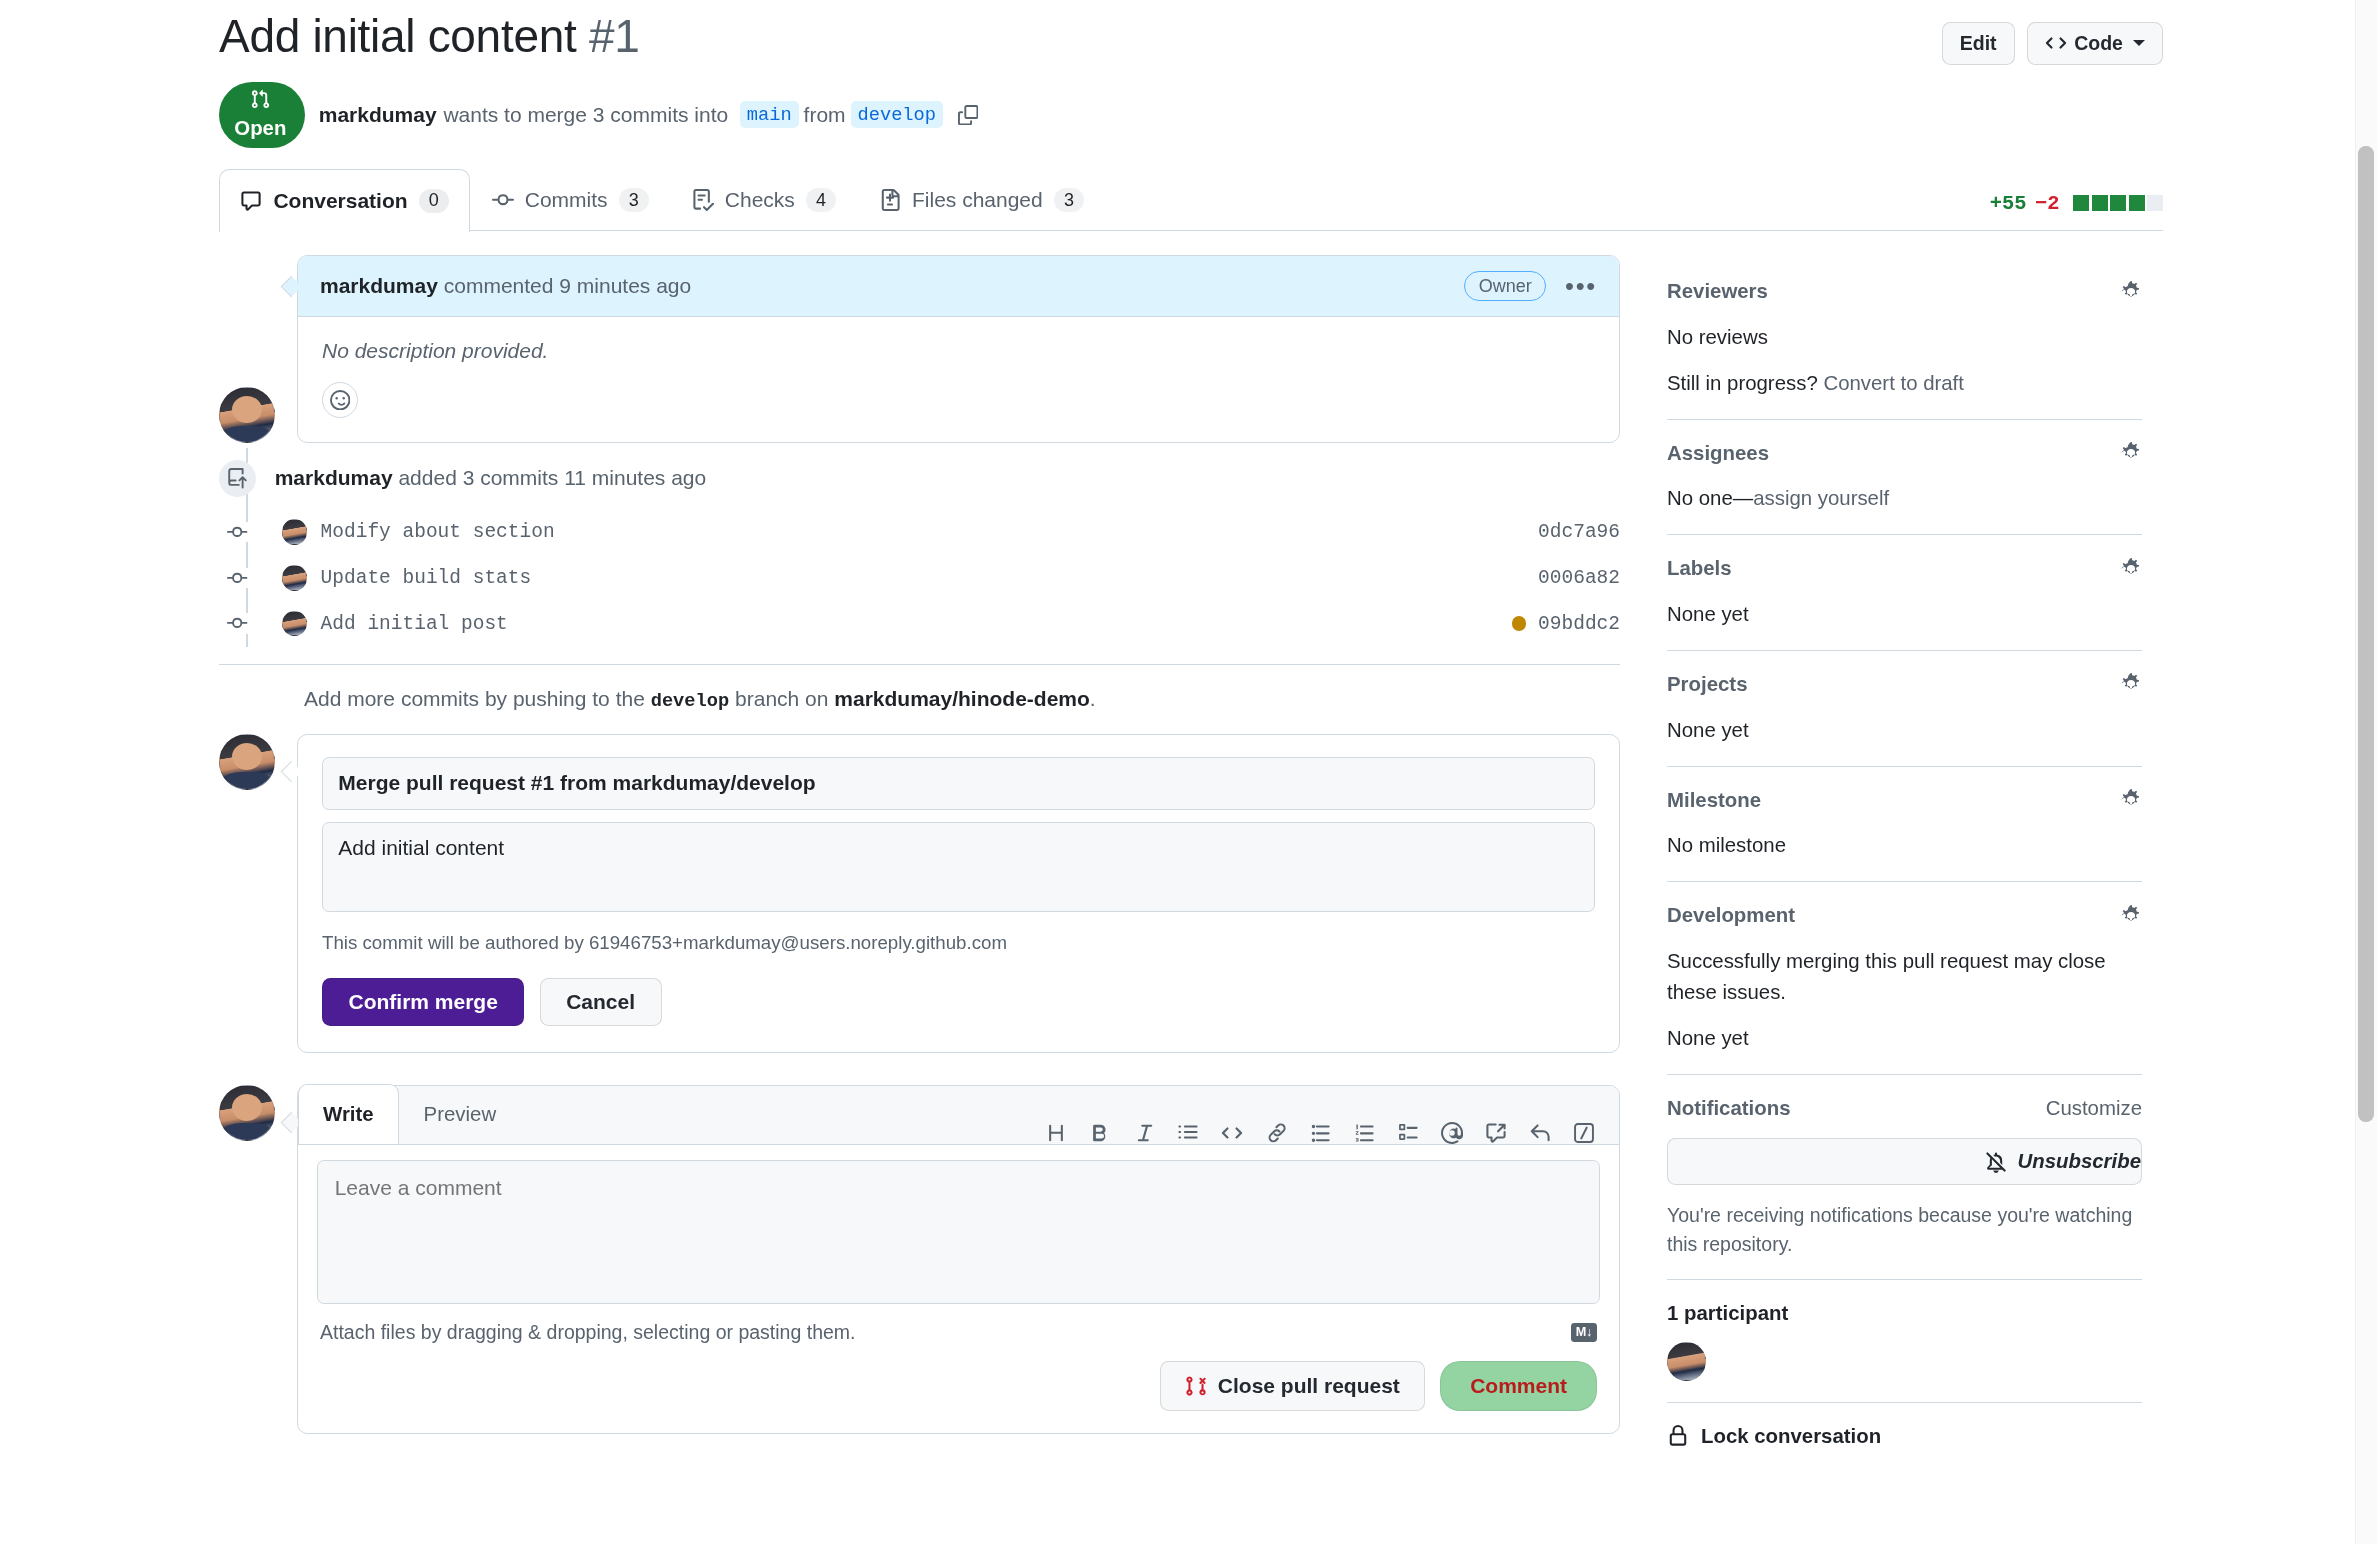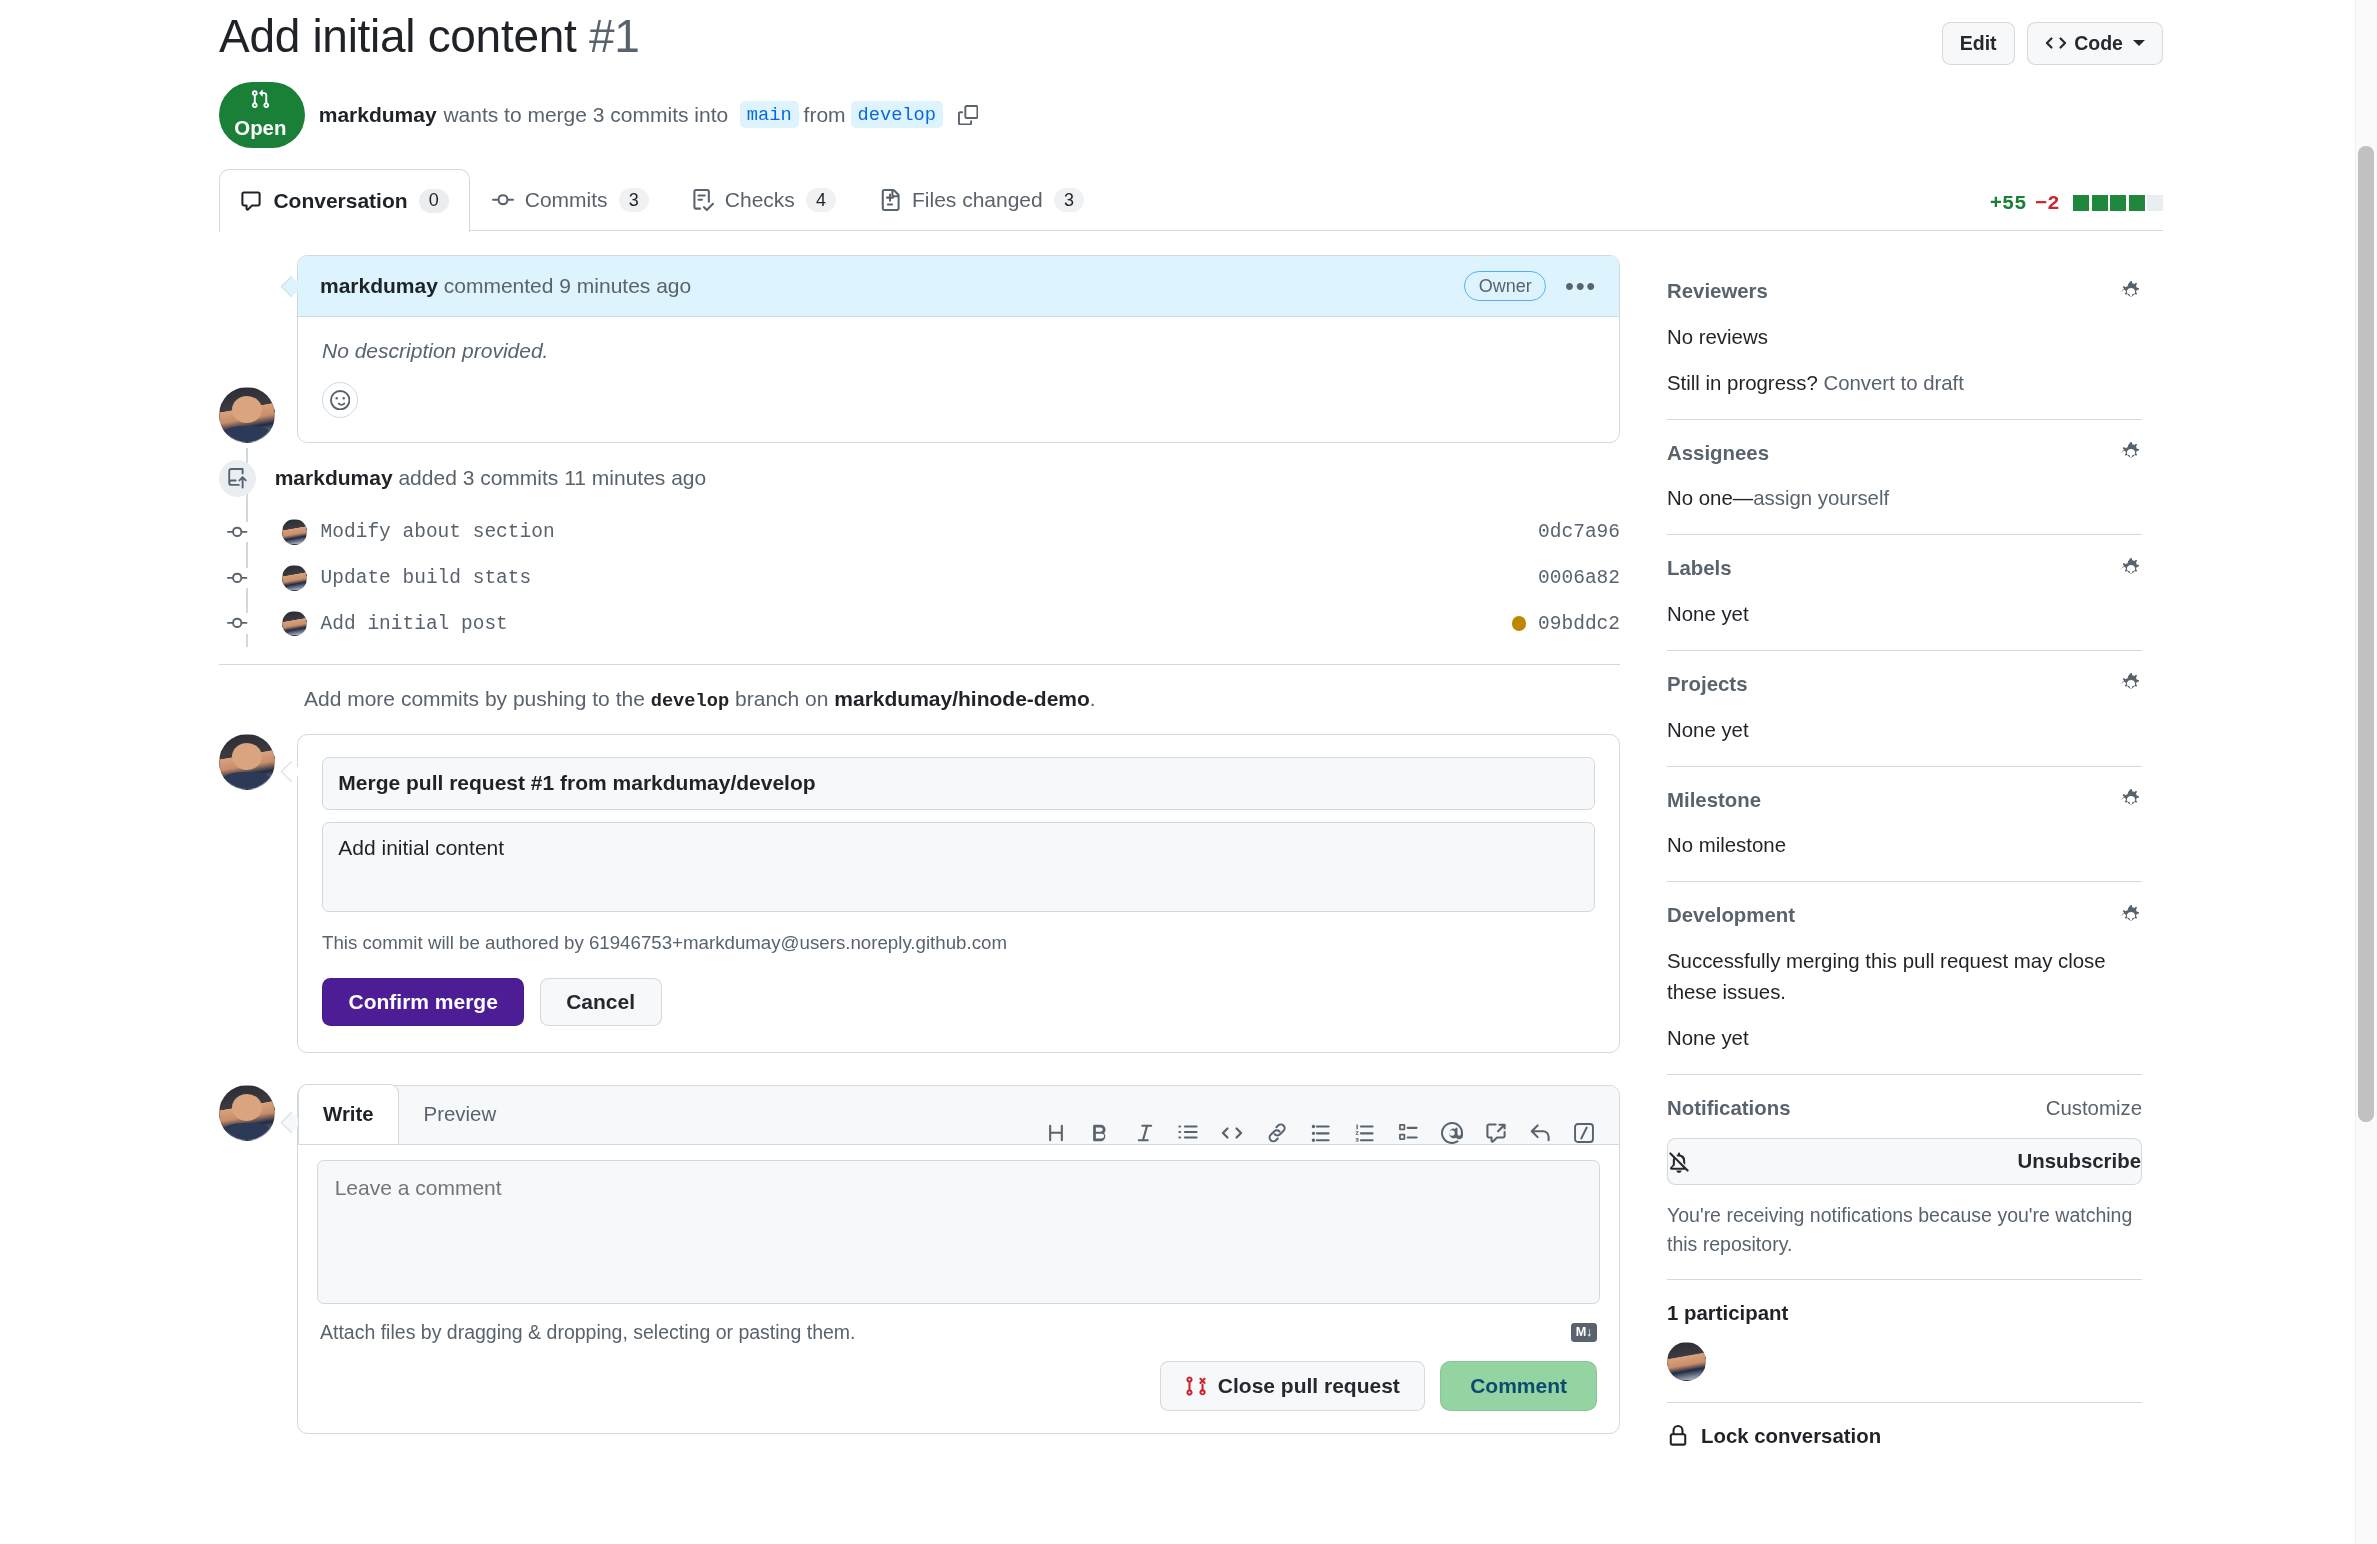--- a/index.html
+++ b/index.html
@@ -237,43 +237,43 @@
     padding:2.5px 5.1px; font-family:"Liberation Sans", sans-serif; letter-spacing:-0.4px;
   }
   .ed-actions { display:flex; justify-content:flex-end; gap:15.3px; padding:0 22px 22px; }
   .btn-close {
     background:#f6f8fa; color:#24292f; border:0.8px solid rgba(31,35,40,0.15);
     border-radius:8.5px; padding:12px 24px; font-size:21px; font-weight:600;
     display:flex;align-items:center;gap:11px; cursor:pointer;
     font-family:"Liberation Sans", sans-serif;
   }
   .btn-comment {
-    background:#94d3a2; color:#0c4a6e; border:0.8px solid rgba(31,35,40,0.08);
-    border-radius:10px; padding:12px 29px; font-size:21px; font-weight:600;
+    background:#94d3a2; color:#b91c1c; border:0.8px solid rgba(31,35,40,0.08);
+    border-radius:20px; padding:12px 29px; font-size:21px; font-weight:600;
     cursor:default; font-family:"Liberation Sans", sans-serif;
   }
 
   
   .sidebar { position:absolute; left:1667px; top:280px; width:475px; }
   .sb-sec { padding:0 0 20.4px 0; border-bottom:0.8px solid #d1d9e0; margin-bottom:22px; }
   .sb-sec.last { border-bottom:none; }
   .sb-head {
     display:flex; align-items:center; justify-content:space-between;
     font-size:20.4px; font-weight:600; color:#59636e; margin-bottom:18.7px;
   }
   .gear { color:#59636e; cursor:pointer; display:flex; }
   .sb-text { font-size:20.4px; color:#1f2328; margin-bottom:15.3px; line-height:1.5; }
   .sb-text:last-child { margin-bottom:0; }
   .lnk { color:#59636e; cursor:pointer; }
   .customize { font-size:20.4px; color:#59636e; font-weight:400; cursor:pointer; }
   .unsub {
     width:100%; background:#f6f8fa; border:0.8px solid rgba(31,35,40,0.15);
     border-radius:8.5px; padding:11px 0; font-size:20.4px; font-weight:600; color:#24292f;
-    display:flex; align-items:center; justify-content:space-between; gap:10.2px; cursor:pointer;
-    margin-bottom:15.3px; font-family:"Liberation Sans", sans-serif;
+    display:flex; align-items:center; justify-content:flex-end; gap:10.2px; cursor:pointer;
+    margin-bottom:15.3px; font-family:"Liberation Sans", sans-serif;font-style:italic;
   }
   .note { font-size:19.5px; color:#59636e; line-height:1.5; }
   .part-title { font-size:20.4px; font-weight:600; color:#1f2328; margin-bottom:17px; }
   .p-avatar {
     width:39px;height:39px;border-radius:50%;
     background:linear-gradient(170deg,#2b2b33 0%,#3c3b42 36%,#d8a07c 38%,#c98e69 58%,#1f2a44 72%,#cfd6e4 100%);
     border:0.8px solid rgba(31,35,40,0.1);
   }
   .lock-row { display:flex; align-items:flex-start; gap:12px; font-size:20.4px; font-weight:600; color:#1f2328; cursor:pointer;}
 

